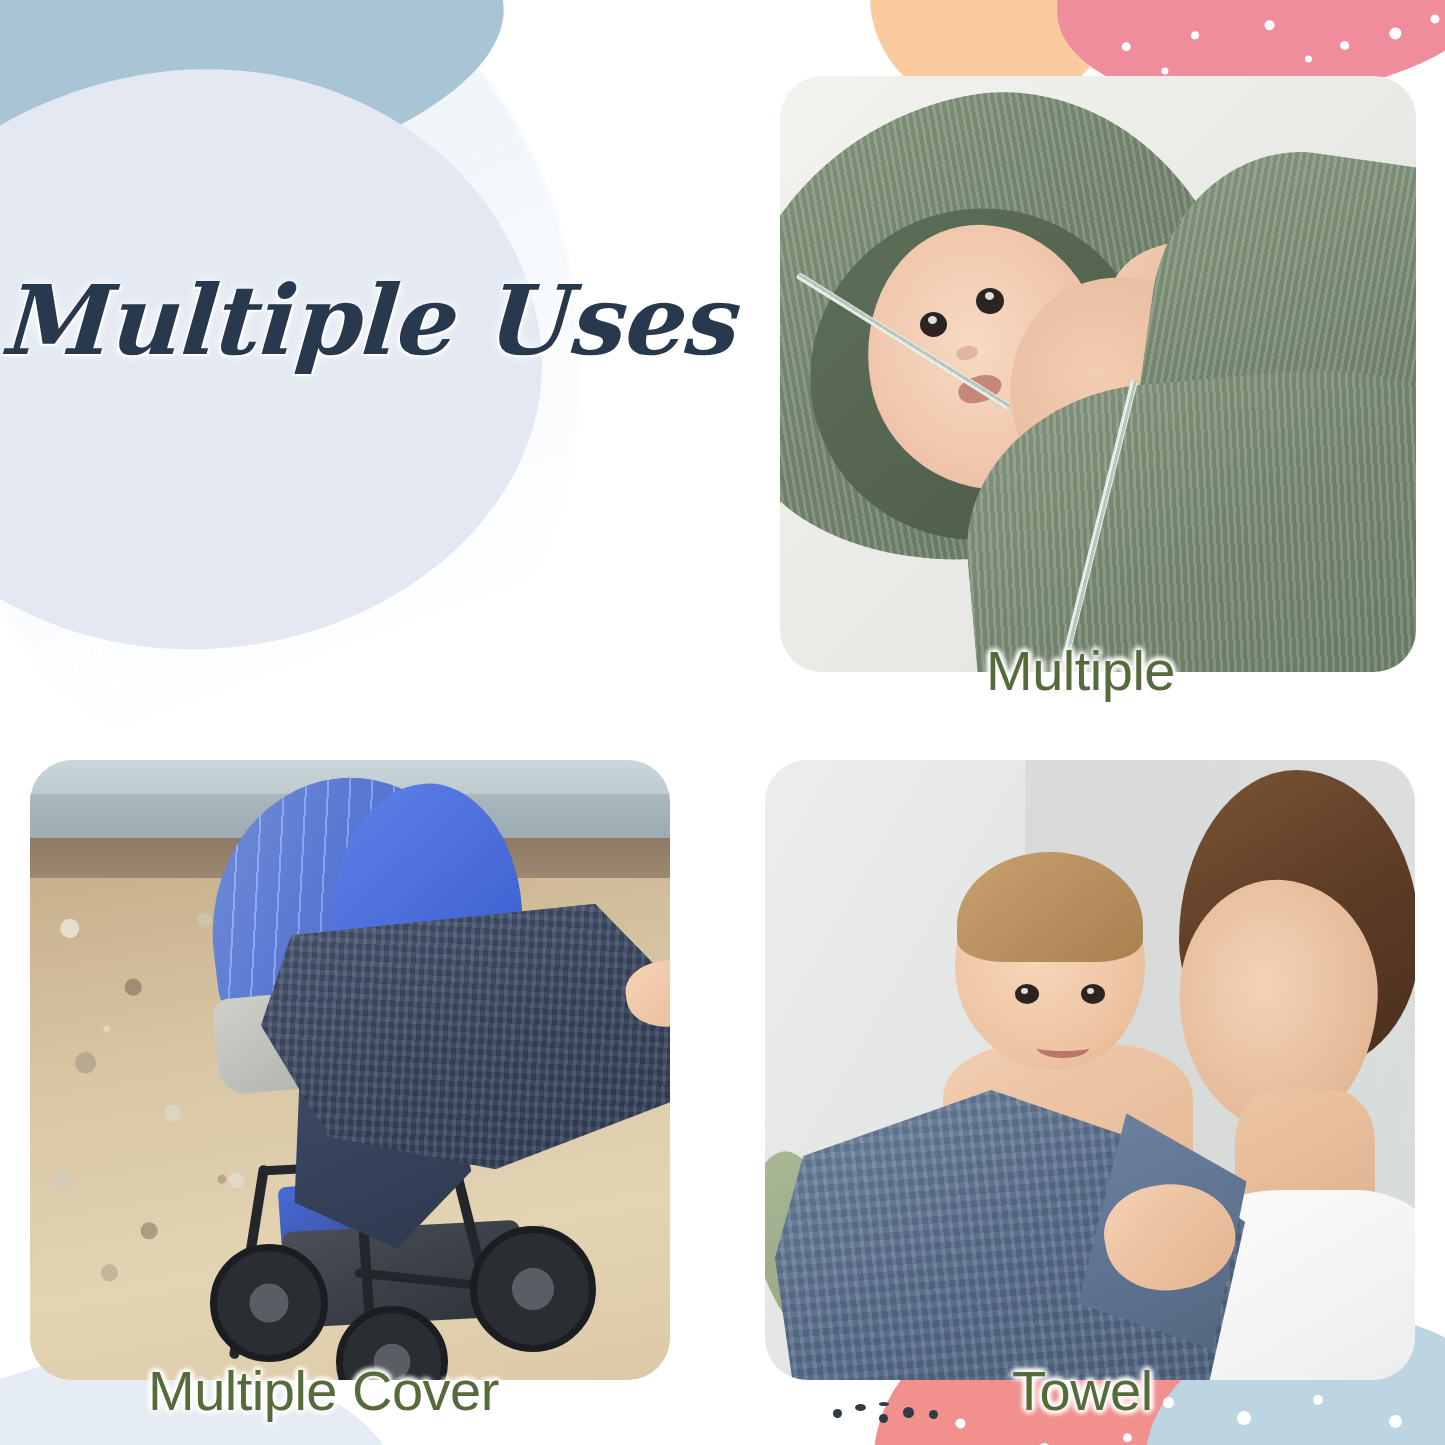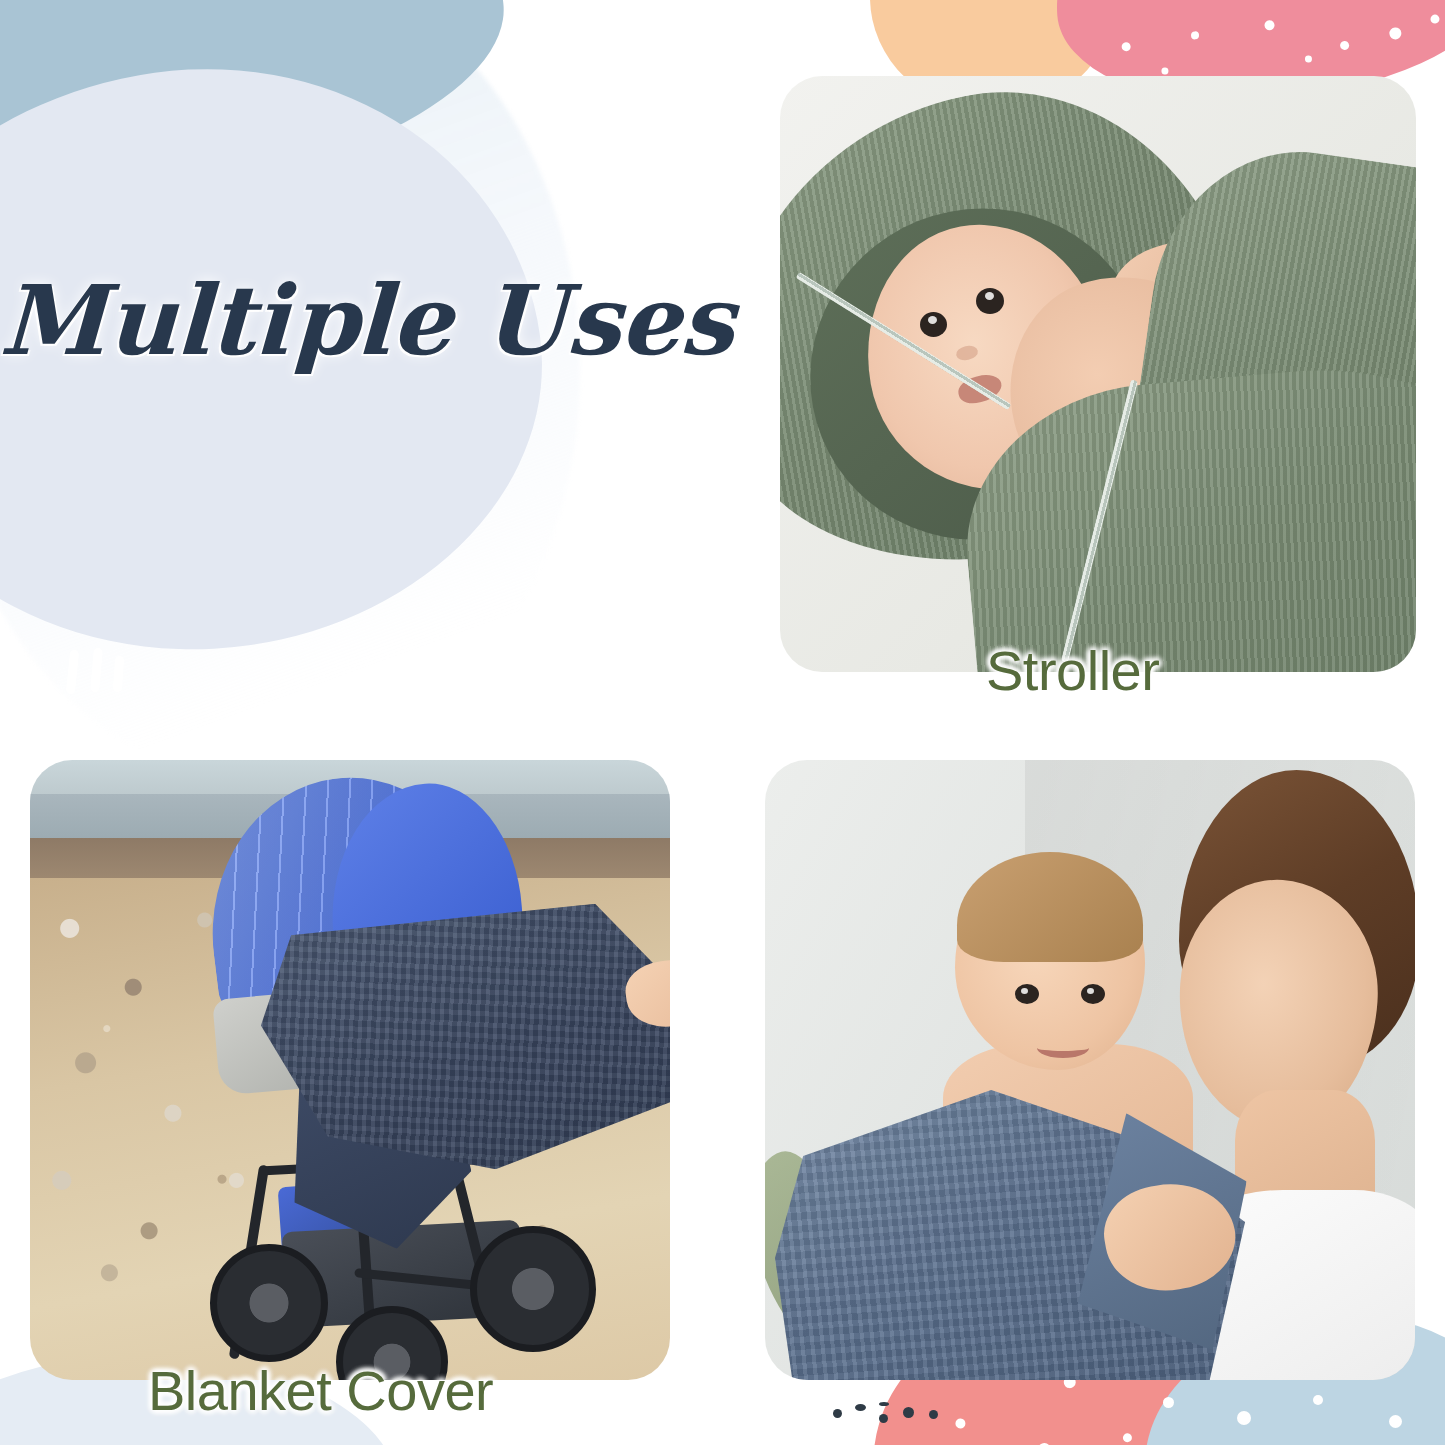--- a/index.html
+++ b/index.html
@@ -517,21 +517,21 @@
       <span class="eye-hl" style="left:148px; top:240px; width:9px; height:8px;"></span>
       <span class="eye-hl" style="left:205px; top:216px; width:9px; height:8px;"></span>
       <div class="bl-nose"></div>
       <div class="bl-mouth"></div>
       <div class="bl-drape bl-wrapR"></div>
       <div class="bl-drape bl-body"></div>
       <div class="bl-trim bl-trim-a"></div>
       <div class="bl-trim bl-trim-b"></div>
     </div>
   </div>
-  <div class="caption" id="cap-blanket">Stroller</div>
+  <div class="caption" id="cap-blanket">Multiple</div>
 
   <div class="panel" id="panel-stroller">
     <div class="photo">
       <div class="st-sky"></div>
       <div class="st-water"></div>
       <div class="st-wet"></div>
       <div class="st-sand"></div>
       <div class="st-pebbles"></div>
       <div class="st-canopy"></div>
       <div class="st-canopy2"></div>
@@ -544,21 +544,21 @@
       <span class="st-frame f3"></span>
       <span class="st-frame f5"></span>
       <div class="wheel w1"></div>
       <div class="wheel w2"></div>
       <div class="wheel w3"></div>
       <div class="st-coverDrop"></div>
       <div class="st-cover"></div>
       <div class="st-hand"></div>
     </div>
   </div>
-  <div class="caption" id="cap-stroller">Blanket Cover</div>
+  <div class="caption" id="cap-stroller">Multiple Cover</div>
 
   <div class="panel" id="panel-towel">
     <div class="photo">
       <div class="tw-bg"></div>
       <div class="tw-wallshadow"></div>
       <div class="tw-plant"></div>
       <div class="tw-momHead"></div>
       <div class="tw-momFace"></div>
       <div class="tw-momNeck"></div>
       <div class="tw-momShirt"></div>
@@ -569,14 +569,15 @@
       <span class="eye tw-eyeR"></span>
       <span class="eye-hl" style="left:256px; top:228px; width:7px; height:6px;"></span>
       <span class="eye-hl" style="left:322px; top:228px; width:7px; height:6px;"></span>
       <div class="tw-smile"></div>
       <div class="tw-hand2"></div>
       <div class="tw-towel"></div>
       <div class="tw-towelFold"></div>
       <div class="tw-hand"></div>
     </div>
   </div>
+  <div class="caption" id="cap-towel">Towel</div>
 
 </div>
 
 </body></html>

